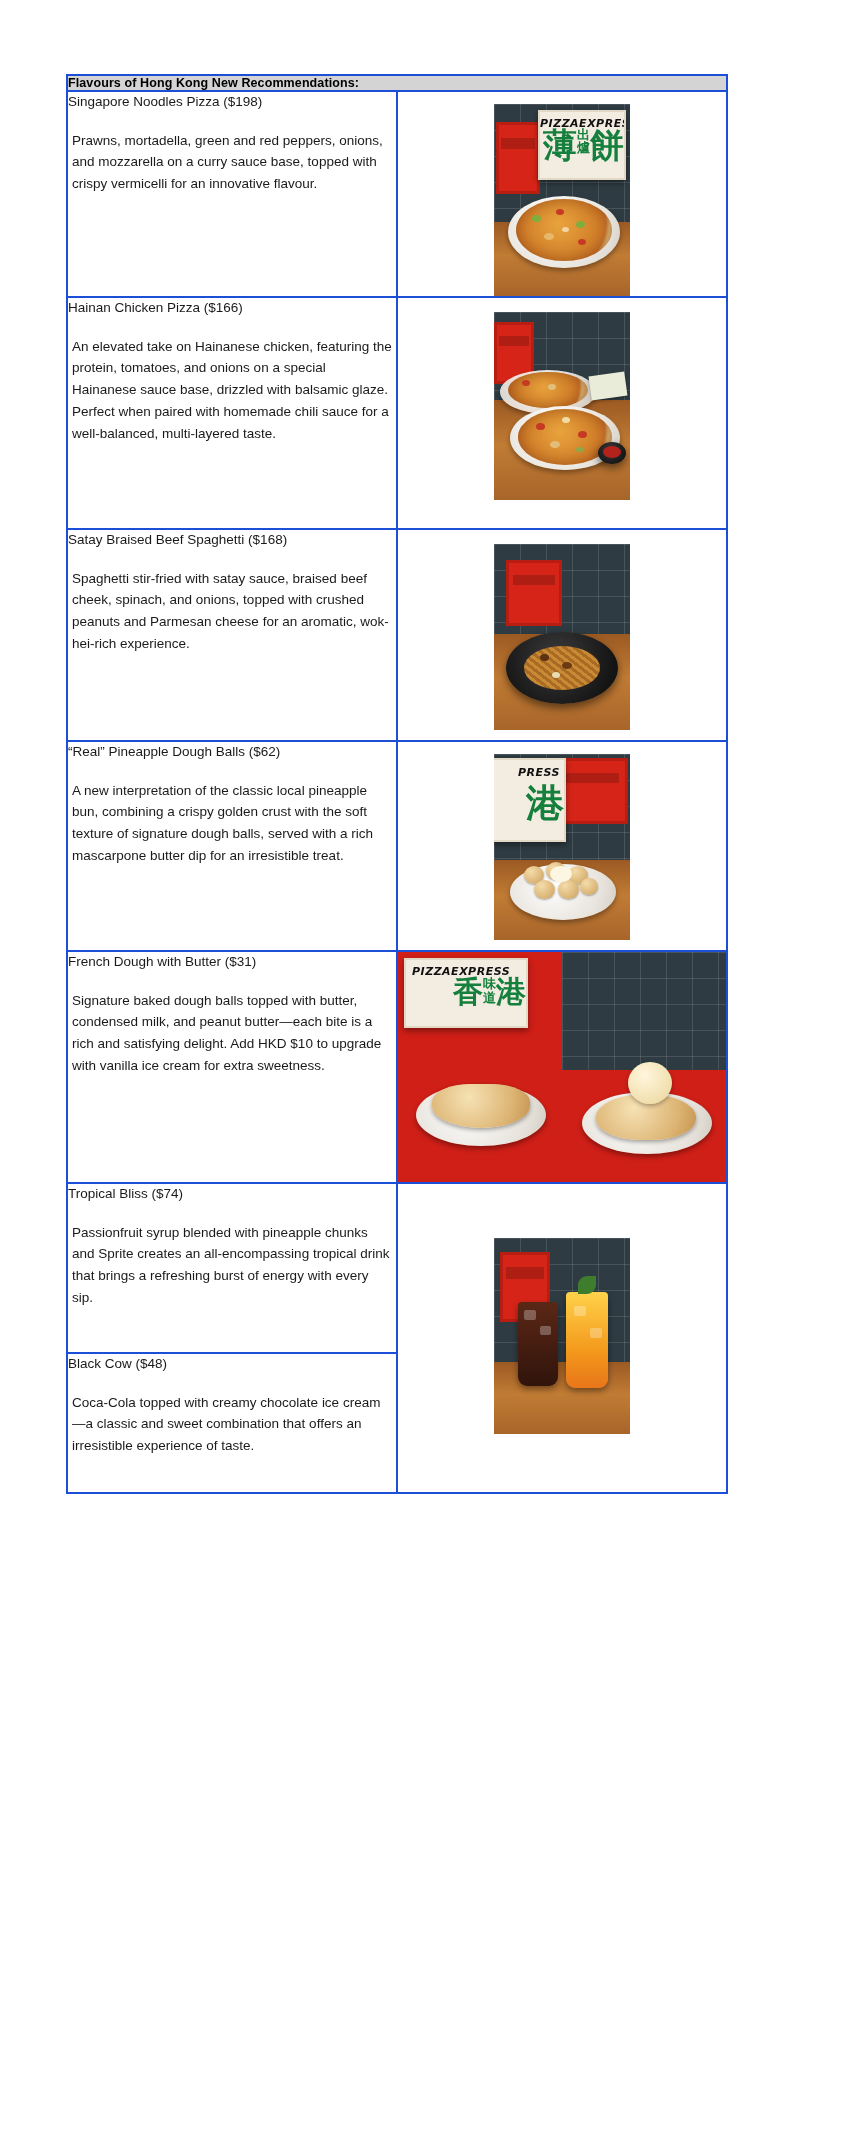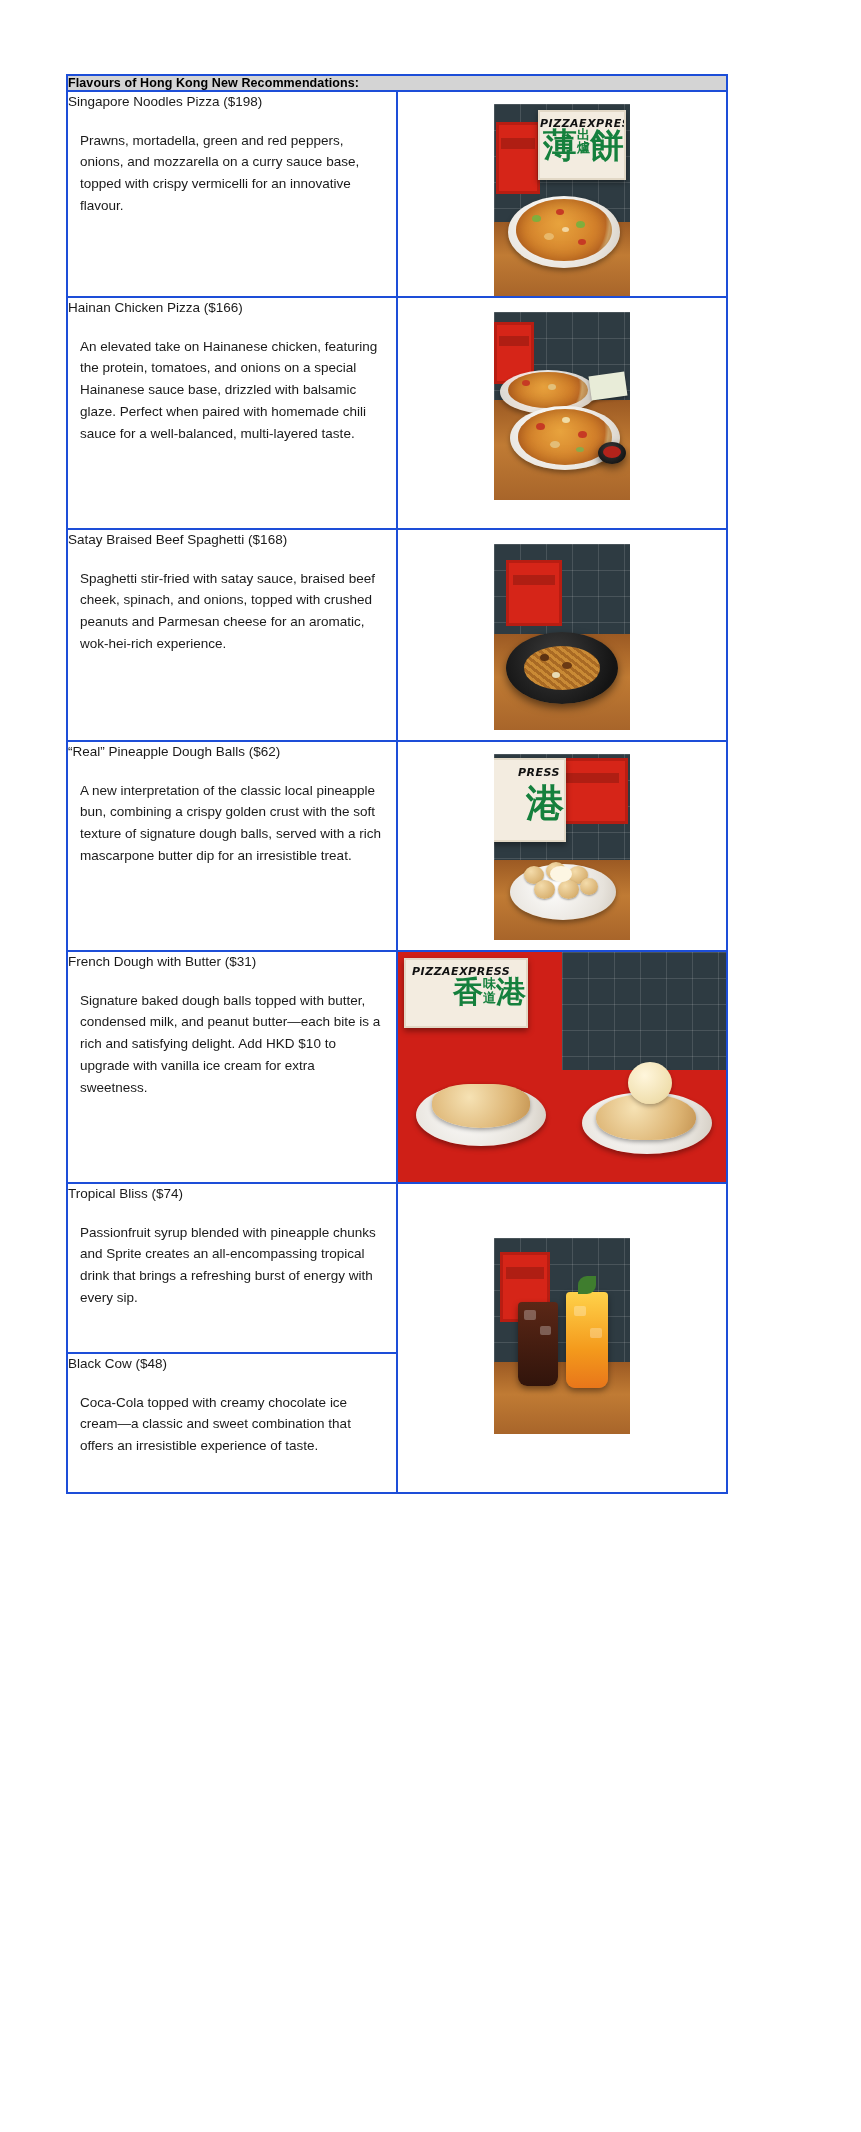--- a/index.html
+++ b/index.html
@@ -54,21 +54,21 @@
   }
   .item-title {
     font-size: 13.5px;
     line-height: 1.45;
     margin: 0 0 18px 0;
     color: #1a1a1a;
   }
   .item-desc {
     font-size: 13.5px;
     line-height: 1.62;
-    margin: 12px;
+    margin: 4px;
     color: #1a1a1a;
   }
   .photo-wrap {
     display: flex;
     align-items: flex-start;
     justify-content: center;
     height: 100%;
   }
   .photo {
     position: relative;

